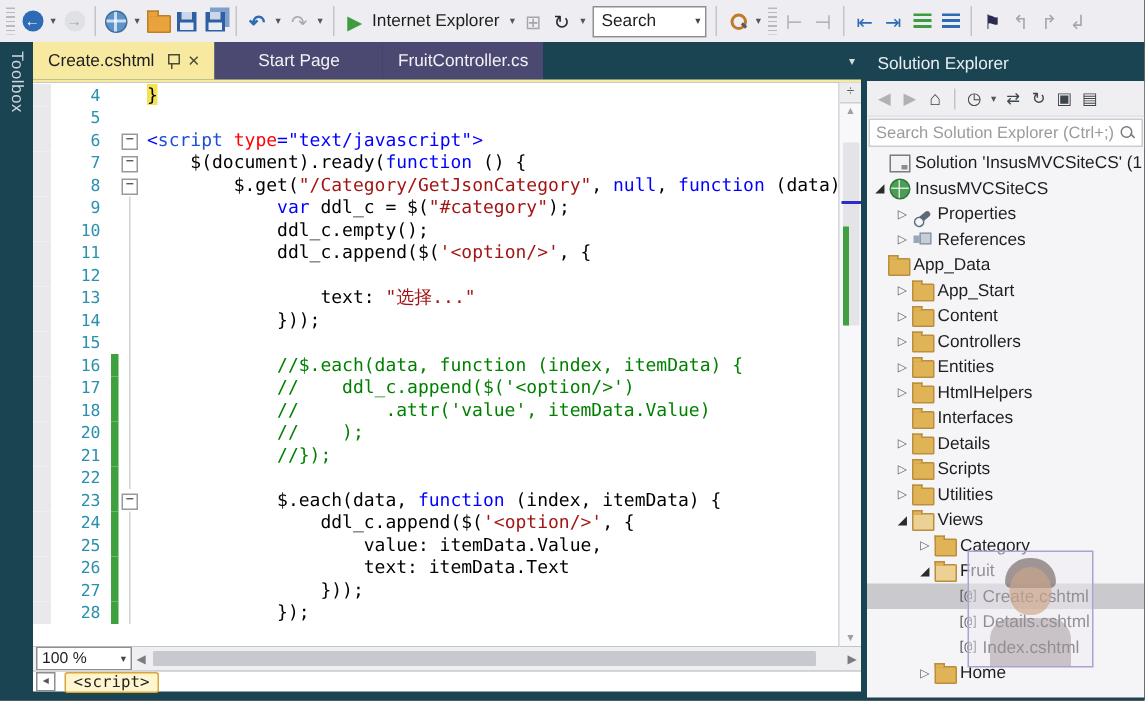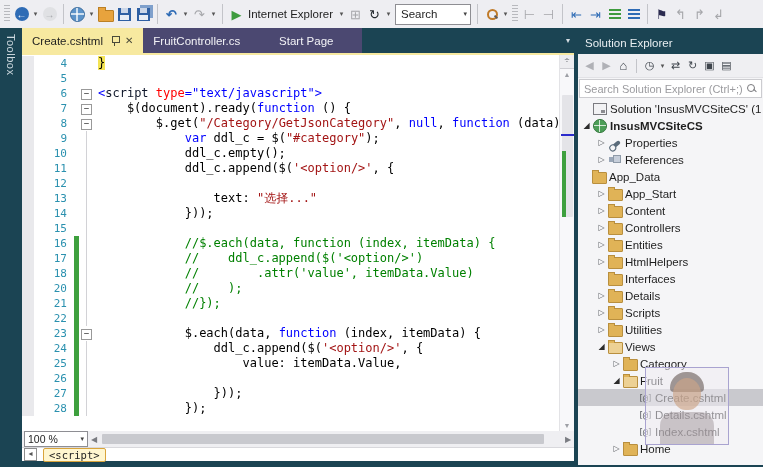--- a/index.html
+++ b/index.html
@@ -59,21 +59,21 @@
   .ind{width:12px;background:#E9E9EC;flex:none;}
   .num{width:40px;flex:none;text-align:right;padding-right:7px;color:#2B91AF;font-size:11px;box-sizing:border-box;}
   .chg{width:5px;flex:none;}
   .chg.on{background:#3EA03E;}
   .fold{width:16px;flex:none;position:relative;}
   .fold.guide::before{content:"";position:absolute;left:7px;top:0;bottom:0;width:1px;background:#D2D2D6;}
   .foldbox{position:absolute;left:2px;top:3px;width:9px;height:9px;border:1px solid #999;background:#fff;
            font-size:9px;line-height:7px;text-align:center;color:#333;font-family:"DejaVu Sans Mono",monospace;}
   .src{flex:1;position:relative;padding-left:3px;color:#000;}
   .src .k{color:#0000FF;} .src .s{color:#A31515;} .src .c{color:#008000;}
-  .src .d{color:#0000FF;} .src .tag{color:#0f172a;} .src .attr{color:#FF0000;}
+  .src .d{color:#0000FF;} .src .tag{color:#1d4ed8;} .src .attr{color:#FF0000;}
   .src .hl{background:#F3E354;}
   .line.boxed .src::before{content:"";position:absolute;left:1px;top:0;width:356px;height:13px;
         border:1px solid #B9B9C2;border-radius:2px;}
 
   
   .vsb{position:absolute;right:0;top:27px;width:15px;height:376px;background:#F8F8FA;border-left:1px solid #E3E3E6;box-sizing:border-box;}
   .vsb .split{position:absolute;left:0;top:0;width:100%;height:13px;background:#EDEDF0;border-bottom:1px solid #CFCFD4;
         font-size:9px;line-height:11px;text-align:center;color:#55585E;}
   .vsb .arr{position:absolute;left:0;width:100%;text-align:center;font-size:7px;color:#9EA0A6;}
   .vsb .thumb{position:absolute;left:2px;width:11px;top:40px;height:122px;background:#E4E4E8;border-radius:1px;}
@@ -106,21 +106,21 @@
   .smag{width:10px;height:10px;position:relative;flex:none;}
   .smag::before{content:"";position:absolute;left:0;top:0;width:6px;height:6px;border:1px solid #7A7A7E;border-radius:50%;}
   .smag::after{content:"";position:absolute;left:6px;top:6px;width:4px;height:1px;background:#7A7A7E;transform:rotate(45deg);}
   .tree{position:absolute;left:0;top:68px;right:0;bottom:0;overflow:hidden;}
   .trow{height:17px;display:flex;align-items:center;font-size:11.5px;color:#1E1E1E;white-space:nowrap;}
   .trow.sel{background:#C9C9CE;}
   .exp{width:11px;flex:none;font-size:8px;color:#5E6165;text-align:center;}
   .exp.open{color:#2B2B2B;}
   .ticon{width:16px;flex:none;display:flex;justify-content:center;}
   .tlabel{margin-left:2px;}
-  .tlabel.b{font-weight:bold;}
+  .tlabel.b{font-weight:normal;}
   .tfolder{width:13px;height:10px;background:#E0B357;border:1px solid #B98F3E;border-radius:1px;position:relative;margin-top:2px;}
   .tfolder::before{content:"";position:absolute;left:-1px;top:-3px;width:5px;height:2px;background:#E0B357;border:1px solid #B98F3E;border-bottom:none;}
   .tfolder.open{background:#EDD194;}
   .tglobe{width:12px;height:12px;border-radius:50%;background:#4C9E57;border:1px solid #33763C;position:relative;}
   .tglobe::before{content:"";position:absolute;left:5px;top:0;width:1px;height:100%;background:rgba(255,255,255,.75);}
   .tglobe::after{content:"";position:absolute;left:0;top:5px;width:100%;height:1px;background:rgba(255,255,255,.75);}
   .tsol{width:12px;height:10px;border:1px solid #7B7B80;background:#F2F2F4;position:relative;}
   .tsol::after{content:"";position:absolute;right:1px;bottom:1px;width:4px;height:3px;background:#8B8B90;}
   .twrench{width:11px;height:4px;background:#5A6B7A;border-radius:2px;transform:rotate(-40deg);position:relative;margin-top:4px;}
   .twrench::before{content:"";position:absolute;left:-2px;top:-1px;width:5px;height:5px;border:1px solid #5A6B7A;border-radius:50%;background:#F5F5F7;}
@@ -208,25 +208,25 @@
     <span>Toolbox</span>
   </div>
 
   <div class="editor">
     <div class="tabstrip" id="tabstrip">
         <div class="tab active">
           <span>Create.cshtml</span>
           <span class="pin"></span>
           <span class="x">✕</span>
         </div>
+        <div class="tab t3">
+          <span>Start Page</span>
+        </div>
         <div class="tab">
           <span>FruitController.cs</span>
-        </div>
-        <div class="tab t3">
-          <span>Start Page</span>
         </div>
       </div>
     <span class="strip-dd">▾</span>
     <div class="accent"></div>
 
     <div class="codearea" id="codearea">
         <div class="line"><span class="ind"></span><span class="num">4</span><span class="chg"></span><span class="fold"></span><span class="src"><span class="hl">}</span></span></div>
         <div class="line"><span class="ind"></span><span class="num">5</span><span class="chg"></span><span class="fold"></span><span class="src"></span></div>
         <div class="line"><span class="ind"></span><span class="num">6</span><span class="chg"></span><span class="fold"><span class="foldbox">−</span></span><span class="src"><span class="d">&lt;</span><span class="tag">script</span><span class="t"> </span><span class="attr">type</span><span class="d">="text/javascript"</span><span class="d">&gt;</span></span></div>
         <div class="line"><span class="ind"></span><span class="num">7</span><span class="chg"></span><span class="fold"><span class="foldbox">−</span></span><span class="src"><span class="t">    $(document).ready(</span><span class="k">function</span><span class="t"> () {</span></span></div>
@@ -240,21 +240,21 @@
         <div class="line"><span class="ind"></span><span class="num">15</span><span class="chg"></span><span class="fold guide"></span><span class="src"></span></div>
         <div class="line"><span class="ind"></span><span class="num">16</span><span class="chg on"></span><span class="fold guide"></span><span class="src"><span class="c">            //$.each(data, function (index, itemData) {</span></span></div>
         <div class="line"><span class="ind"></span><span class="num">17</span><span class="chg on"></span><span class="fold guide"></span><span class="src"><span class="c">            //    ddl_c.append($('&lt;option/&gt;')</span></span></div>
         <div class="line"><span class="ind"></span><span class="num">18</span><span class="chg on"></span><span class="fold guide"></span><span class="src"><span class="c">            //        .attr('value', itemData.Value)</span></span></div>
         <div class="line"><span class="ind"></span><span class="num">20</span><span class="chg on"></span><span class="fold guide"></span><span class="src"><span class="c">            //    );</span></span></div>
         <div class="line"><span class="ind"></span><span class="num">21</span><span class="chg on"></span><span class="fold guide"></span><span class="src"><span class="c">            //});</span></span></div>
         <div class="line"><span class="ind"></span><span class="num">22</span><span class="chg on"></span><span class="fold guide"></span><span class="src"></span></div>
         <div class="line"><span class="ind"></span><span class="num">23</span><span class="chg on"></span><span class="fold"><span class="foldbox">−</span></span><span class="src"><span class="t">            $.each(data, </span><span class="k">function</span><span class="t"> (index, itemData) {</span></span></div>
         <div class="line"><span class="ind"></span><span class="num">24</span><span class="chg on"></span><span class="fold guide"></span><span class="src"><span class="t">                ddl_c.append($(</span><span class="s">'&lt;option/&gt;'</span><span class="t">, {</span></span></div>
         <div class="line"><span class="ind"></span><span class="num">25</span><span class="chg on"></span><span class="fold guide"></span><span class="src"><span class="t">                    value: itemData.Value,</span></span></div>
-        <div class="line"><span class="ind"></span><span class="num">26</span><span class="chg on"></span><span class="fold guide"></span></div>
+        <div class="line"><span class="ind"></span><span class="num">26</span><span class="chg on"></span><span class="fold guide"></span><span class="src"><span class="t">                    text: itemData.Text</span></span></div>
         <div class="line"><span class="ind"></span><span class="num">27</span><span class="chg on"></span><span class="fold guide"></span><span class="src"><span class="t">                }));</span></span></div>
         <div class="line"><span class="ind"></span><span class="num">28</span><span class="chg on"></span><span class="fold guide"></span><span class="src"><span class="t">            });</span></span></div>
       </div>
 
     <div class="vsb">
       <div class="split">÷</div>
       <div class="arr" style="top:16px;">▲</div>
       <div class="thumb"></div>
       <div class="mark-caret"></div>
       <div class="mark-chg"></div>

